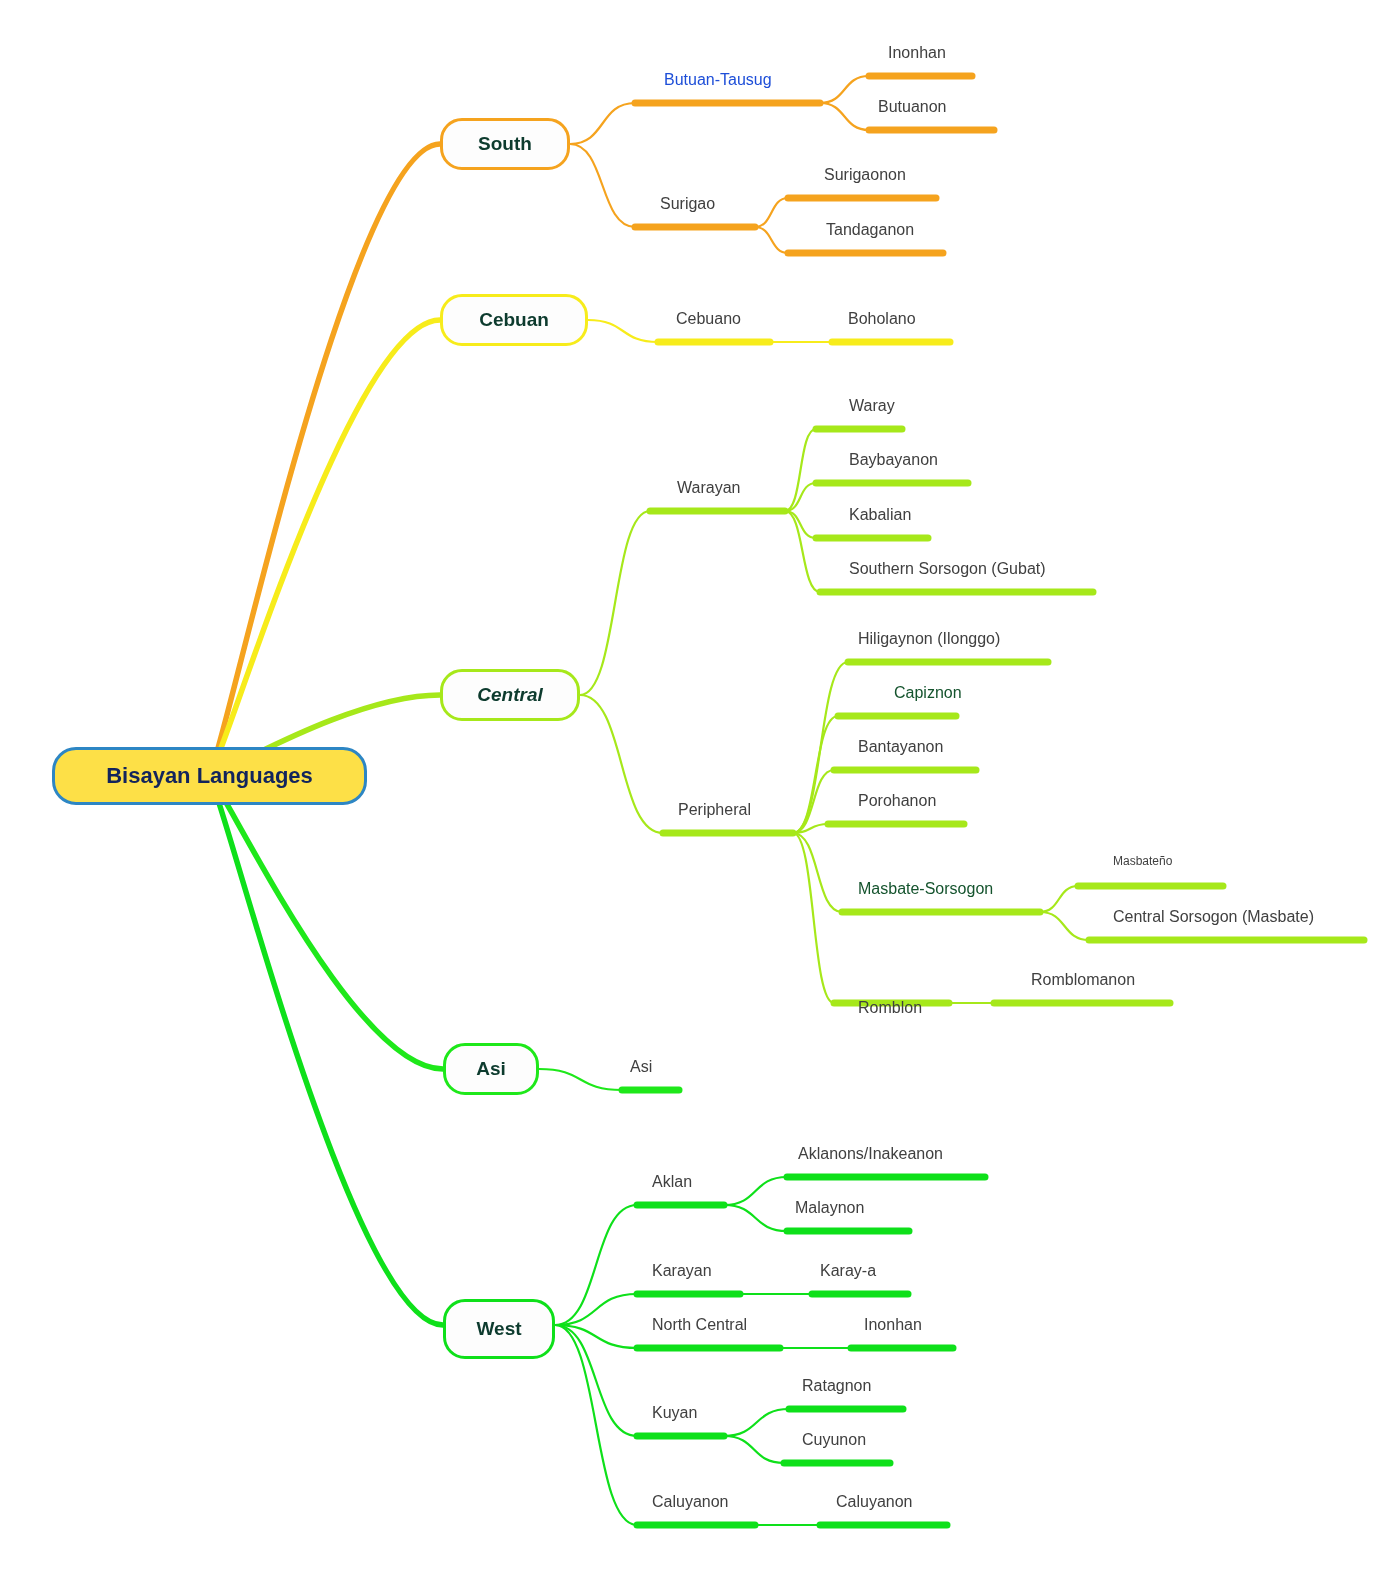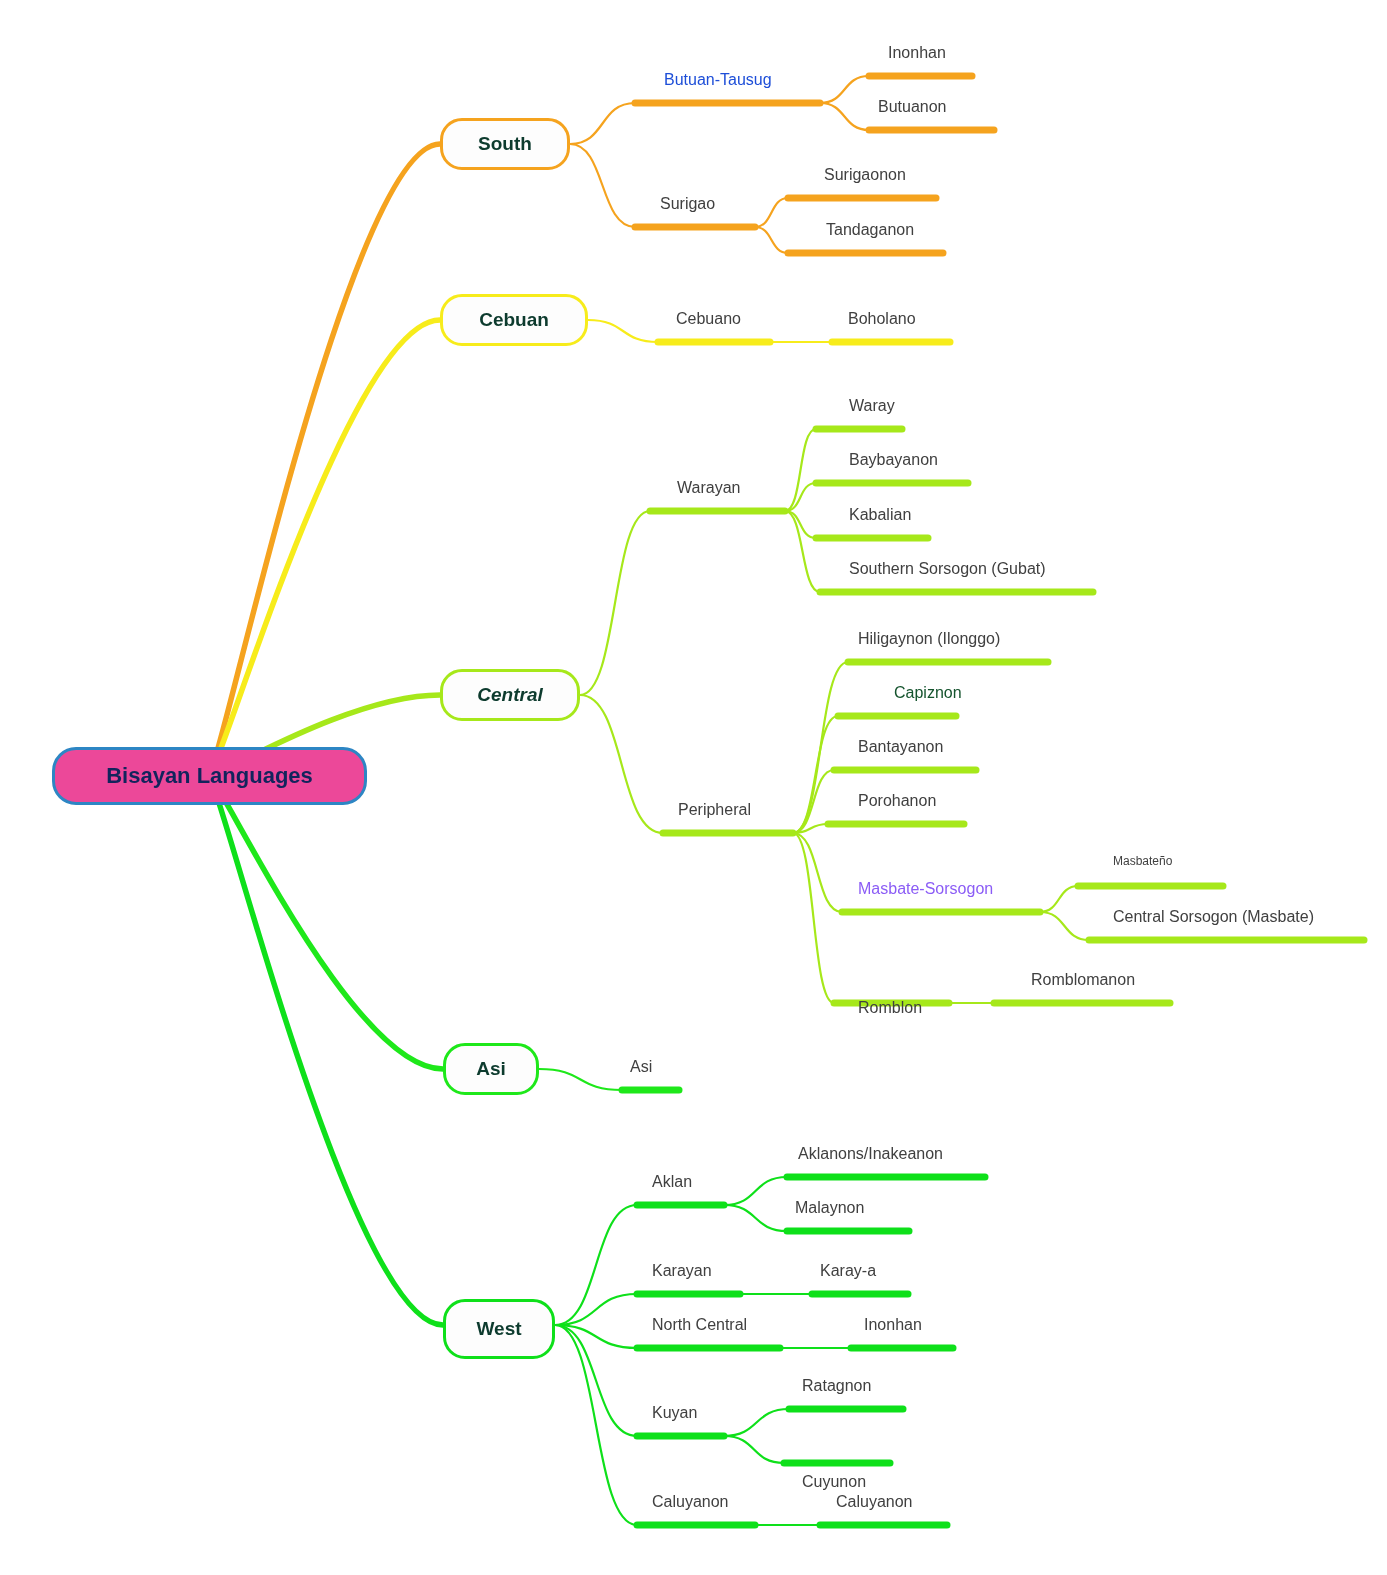--- a/index.html
+++ b/index.html
@@ -5,21 +5,21 @@
   html,body{margin:0;padding:0;background:#ffffff;}
   body{width:1387px;height:1575px;overflow:hidden;font-family:"Liberation Sans",sans-serif;}
   #map{position:relative;width:1387px;height:1575px;background:#fff;}
   svg.links{position:absolute;left:0;top:0;width:1387px;height:1575px;}
   .node-box{
     position:absolute;background:#fdfdfd;border-style:solid;border-width:3px;
     border-radius:22px;display:flex;align-items:center;justify-content:center;
     box-sizing:border-box;font-weight:bold;color:#0d3b2e;white-space:nowrap;
   }
   .root-box{
-    position:absolute;background:#ec4899;border:3px solid #2d86c4;border-radius:24px;
+    position:absolute;background:#fde047;border:3px solid #2d86c4;border-radius:24px;
     display:flex;align-items:center;justify-content:center;box-sizing:border-box;
     font-weight:bold;color:#12245c;white-space:nowrap;
   }
   .leaf-label{
     position:absolute;color:#404040;white-space:nowrap;font-weight:normal;
   }
 </style>
 </head>
 <body>
 
@@ -129,38 +129,38 @@
       <div class="leaf-label" style="left: 677px; top: 479px; font-size: 16px; color: rgb(64, 64, 64);">Warayan</div>
       <div class="leaf-label" style="left: 849px; top: 397px; font-size: 16px; color: rgb(64, 64, 64);">Waray</div>
       <div class="leaf-label" style="left: 849px; top: 451px; font-size: 16px; color: rgb(64, 64, 64);">Baybayanon</div>
       <div class="leaf-label" style="left: 849px; top: 506px; font-size: 16px; color: rgb(64, 64, 64);">Kabalian</div>
       <div class="leaf-label" style="left: 849px; top: 560px; font-size: 16px; color: rgb(64, 64, 64);">Southern Sorsogon (Gubat)</div>
       <div class="leaf-label" style="left: 678px; top: 801px; font-size: 16px; color: rgb(64, 64, 64);">Peripheral</div>
       <div class="leaf-label" style="left: 858px; top: 630px; font-size: 16px; color: rgb(64, 64, 64);">Hiligaynon (Ilonggo)</div>
       <div class="leaf-label" style="left: 894px; top: 684px; font-size: 16px; color: #14532d;">Capiznon</div>
       <div class="leaf-label" style="left: 858px; top: 738px; font-size: 16px; color: rgb(64, 64, 64);">Bantayanon</div>
       <div class="leaf-label" style="left: 858px; top: 792px; font-size: 16px; color: rgb(64, 64, 64);">Porohanon</div>
-      <div class="leaf-label" style="left: 858px; top: 880px; font-size: 16px; color: #8b5cf6;">Masbate-Sorsogon</div>
+      <div class="leaf-label" style="left: 858px; top: 880px; font-size: 16px; color: #14532d;">Masbate-Sorsogon</div>
       <div class="leaf-label" style="left: 1113px; top: 854px; font-size: 12px; color: rgb(64, 64, 64);">Masbateño</div>
       <div class="leaf-label" style="left: 1113px; top: 908px; font-size: 16px; color: rgb(64, 64, 64);">Central Sorsogon (Masbate)</div>
       <div class="leaf-label" style="left: 858px; top: 971px; font-size: 16px; color: rgb(64, 64, 64); margin-top: 28px;">Romblon</div>
       <div class="leaf-label" style="left: 1031px; top: 971px; font-size: 16px; color: rgb(64, 64, 64);">Romblomanon</div>
       <div class="node-box" style="left: 443px; top: 1043px; width: 96px; height: 52px; font-size: 19px; border-color: rgb(30, 232, 26); color: rgb(13, 59, 46);">
         <span>Asi</span>
       </div>
       <div class="leaf-label" style="left: 630px; top: 1058px; font-size: 16px; color: rgb(64, 64, 64);">Asi</div>
       <div class="node-box" style="left: 443px; top: 1299px; width: 112px; height: 60px; font-size: 19px; border-color: rgb(14, 224, 26); color: rgb(13, 59, 46);">
         <span>West</span>
       </div>
       <div class="leaf-label" style="left: 652px; top: 1173px; font-size: 16px; color: rgb(64, 64, 64);">Aklan</div>
       <div class="leaf-label" style="left: 798px; top: 1145px; font-size: 16px; color: rgb(64, 64, 64);">Aklanons/Inakeanon</div>
       <div class="leaf-label" style="left: 795px; top: 1199px; font-size: 16px; color: rgb(64, 64, 64);">Malaynon</div>
       <div class="leaf-label" style="left: 652px; top: 1262px; font-size: 16px; color: rgb(64, 64, 64);">Karayan</div>
       <div class="leaf-label" style="left: 820px; top: 1262px; font-size: 16px; color: rgb(64, 64, 64);">Karay-a</div>
       <div class="leaf-label" style="left: 652px; top: 1316px; font-size: 16px; color: rgb(64, 64, 64);">North Central</div>
       <div class="leaf-label" style="left: 864px; top: 1316px; font-size: 16px; color: rgb(64, 64, 64);">Inonhan</div>
       <div class="leaf-label" style="left: 652px; top: 1404px; font-size: 16px; color: rgb(64, 64, 64);">Kuyan</div>
       <div class="leaf-label" style="left: 802px; top: 1377px; font-size: 16px; color: rgb(64, 64, 64);">Ratagnon</div>
-      <div class="leaf-label" style="left: 802px; top: 1473px; font-size: 16px; color: rgb(64, 64, 64);">Cuyunon</div>
+      <div class="leaf-label" style="left: 802px; top: 1431px; font-size: 16px; color: rgb(64, 64, 64);">Cuyunon</div>
       <div class="leaf-label" style="left: 652px; top: 1493px; font-size: 16px; color: rgb(64, 64, 64);">Caluyanon</div>
       <div class="leaf-label" style="left: 836px; top: 1493px; font-size: 16px; color: rgb(64, 64, 64);">Caluyanon</div>
     </div>
 </div>
 
 </body></html>

